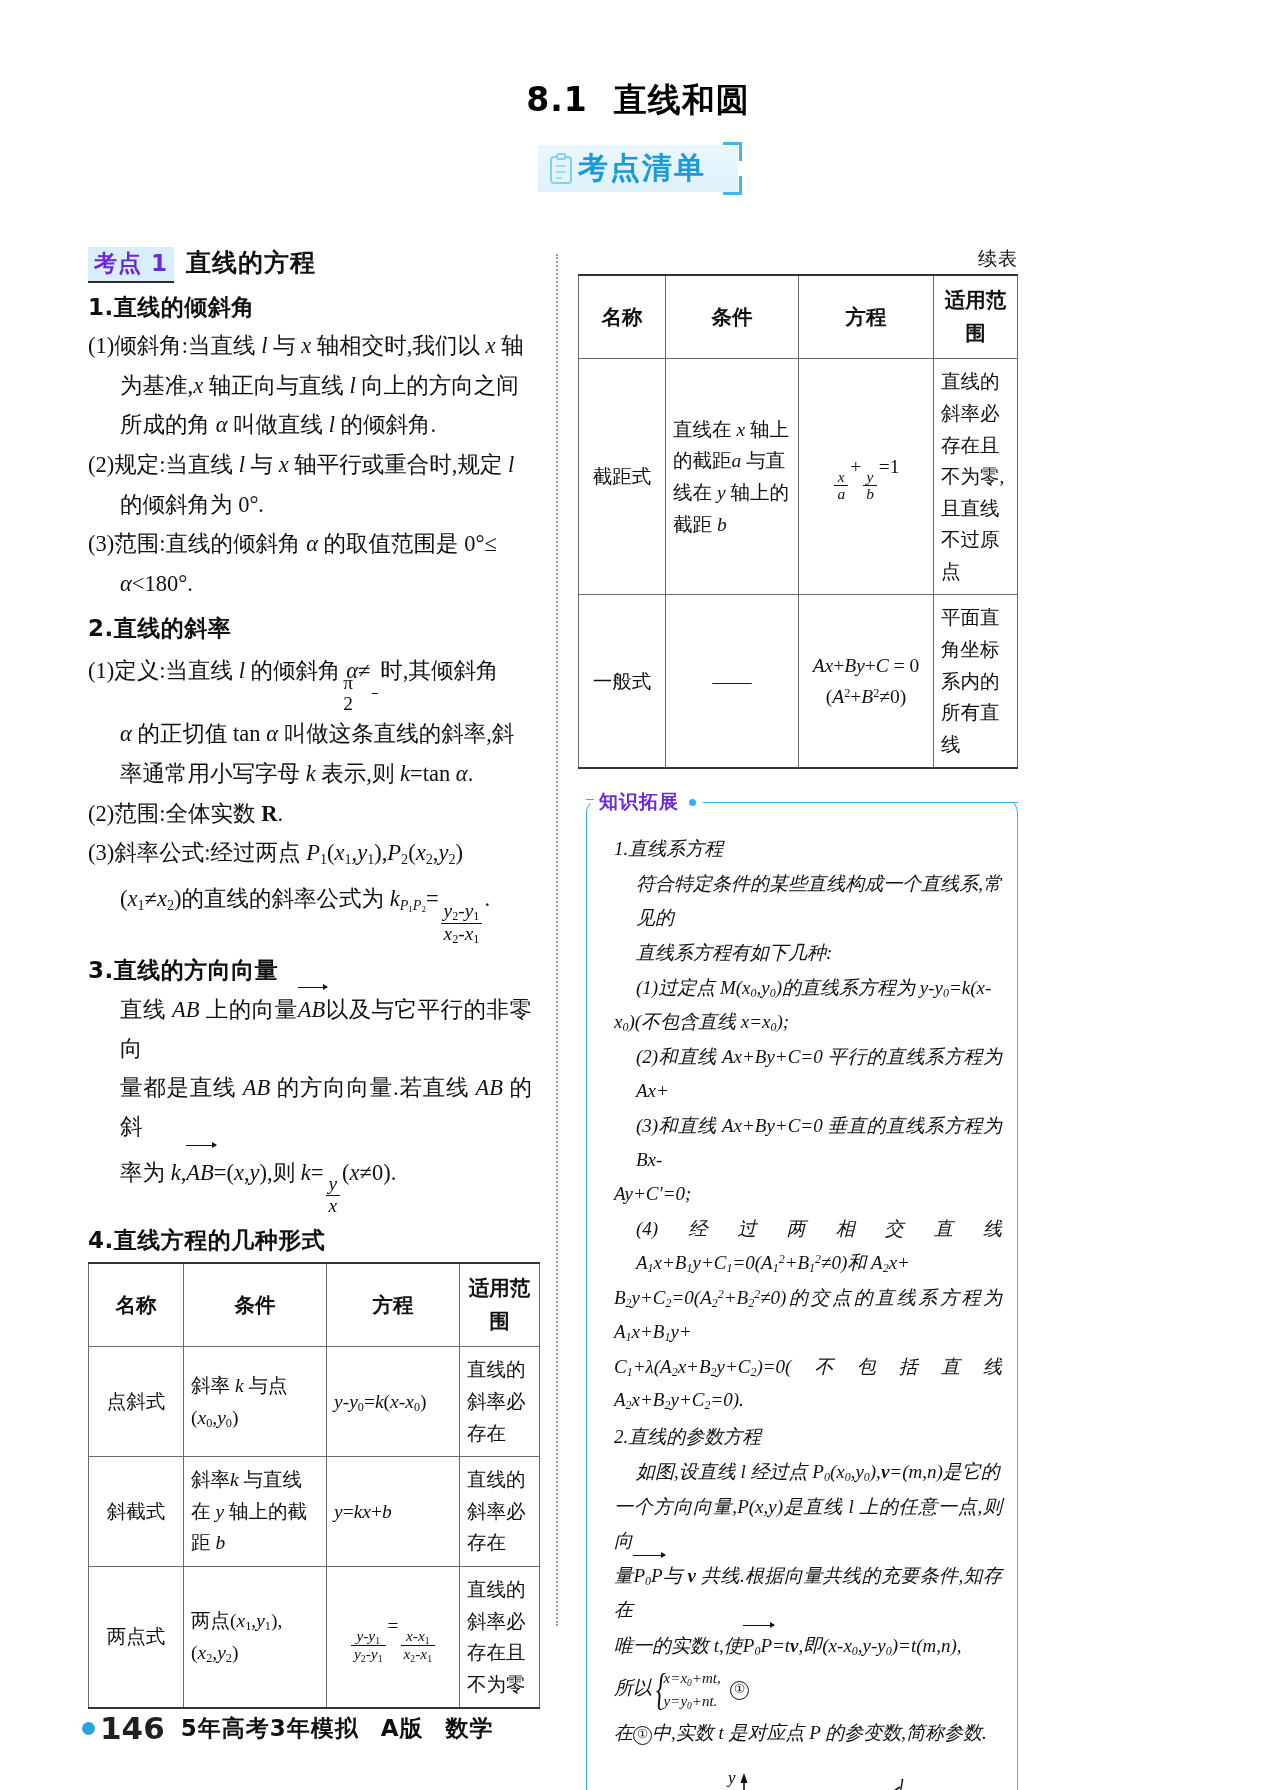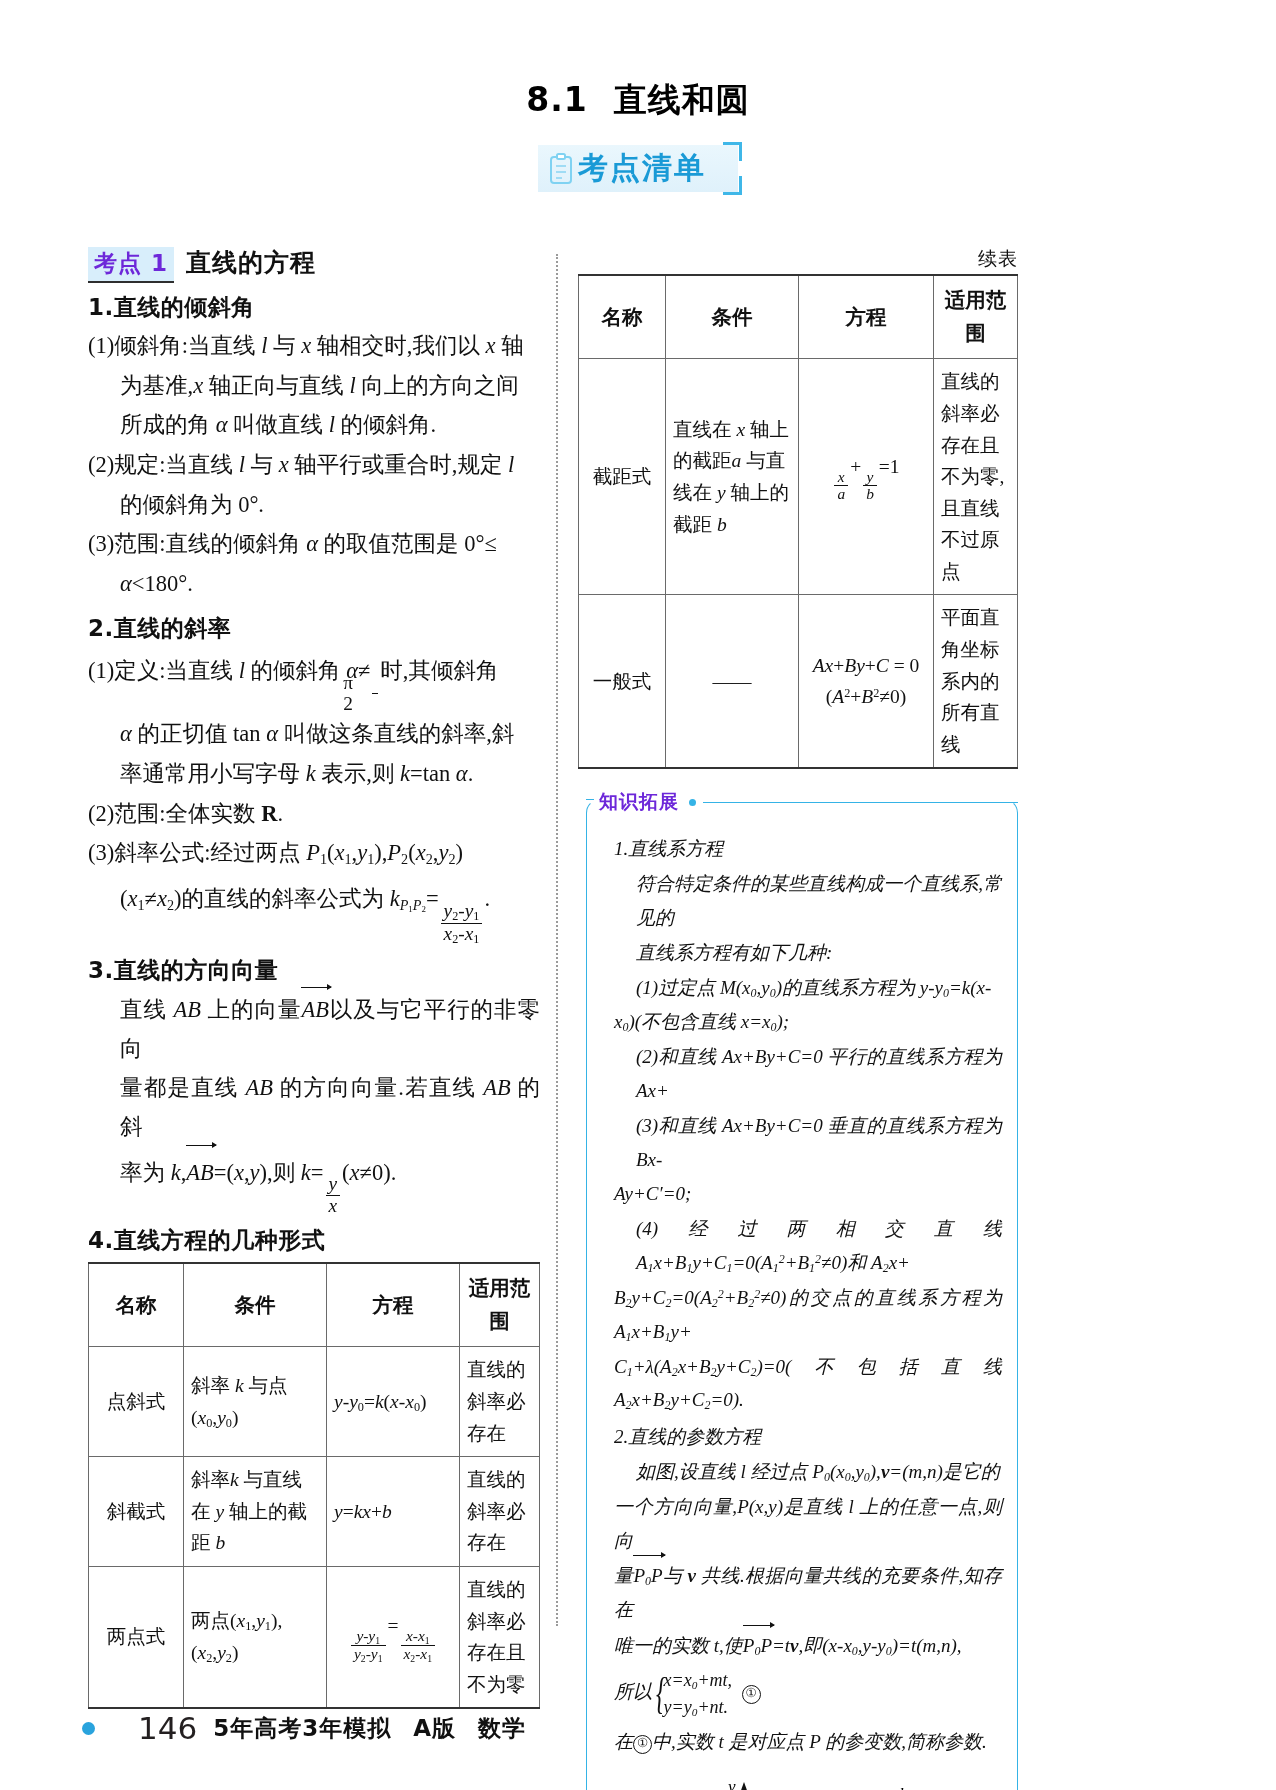--- a/index.html
+++ b/index.html
@@ -91,21 +91,21 @@
   .sec-head {
     font-family:"DejaVu Sans","Liberation Sans",sans-serif;
     font-weight:bold; font-size:23px;
     margin:9px 0 4px 0;
     letter-spacing:0.5px;
   }
   .para {
     font-size:22.5px;
     line-height:1.72;
     text-align:justify;
-    margin:0 0 1px 0;
+    margin:0 8px 1px 0;
   }
   .para.ind { padding-left:32px; text-indent:-32px; }
   .para.ind2 { padding-left:32px; }
 
   i.m, span.m { font-style:italic; font-family:"Liberation Serif","DejaVu Serif",serif; }
 
   
   .frac {
     display:inline-flex; flex-direction:column; align-items:center;
     vertical-align:-0.48em; margin:0 2px; line-height:1.05;
@@ -205,21 +205,21 @@
   .zstz-body p { margin:0 0 1px 12px; text-align:justify; }
   .zstz-body p.h { margin-top:3px; }
   .zstz-body p.ind { padding-left:22px; }
 
   
   .cases { display:inline-flex; align-items:center; vertical-align:middle; }
   .cases .brace {
     font-size:44px; line-height:0.8; font-weight:300;
     transform:scaleX(0.55); display:inline-block; margin-right:-6px;
   }
-  .cases .rows { display:inline-flex; flex-direction:column; line-height:1.5; font-size:18px;}
+  .cases .rows { display:inline-flex; flex-direction:column; line-height:1.5; font-size:15px;}
   .circled {
     display:inline-block; border:1.3px solid #111; border-radius:50%;
     width:17px; height:17px; line-height:15px; text-align:center;
     font-size:12.5px; font-style:normal; vertical-align:1px;
   }
 
   
   .diagram { display:flex; justify-content:center; padding:6px 0 4px 0; }
 
   
@@ -227,23 +227,22 @@
     position:absolute; left:0; bottom:44px; width:1276px;
     display:flex; align-items:center; padding-left:82px; box-sizing:border-box;
   }
   .pagenum-wrap { position:relative; display:flex; align-items:center; }
   .pagedot {
     width:13px; height:13px; border-radius:50%; background:#29a3dd;
     margin-right:5px;
   }
   .pagenum {
     font-family:"DejaVu Sans","Liberation Sans",sans-serif;
-    font-weight:normal; font-size:31px; color:#231f20;
+    font-weight:bold; font-size:31px; color:#231f20;
     letter-spacing:0px;
-    margin-left:38px;
   }
   .footer-text {
     font-family:"DejaVu Sans","Liberation Sans",sans-serif;
     font-weight:bold; font-size:23px; margin-left:16px; letter-spacing:1px;
   }
   .footer-text .sp { display:inline-block; width:22px; }
 </style>
 </head>
 <body>
 

